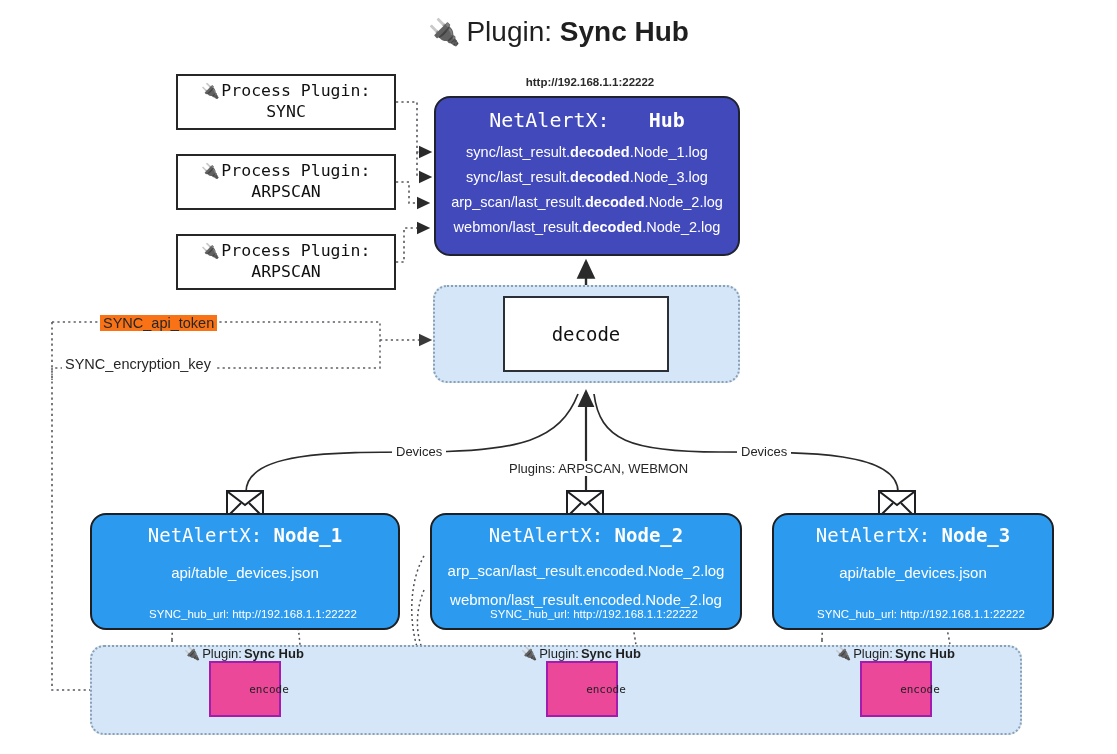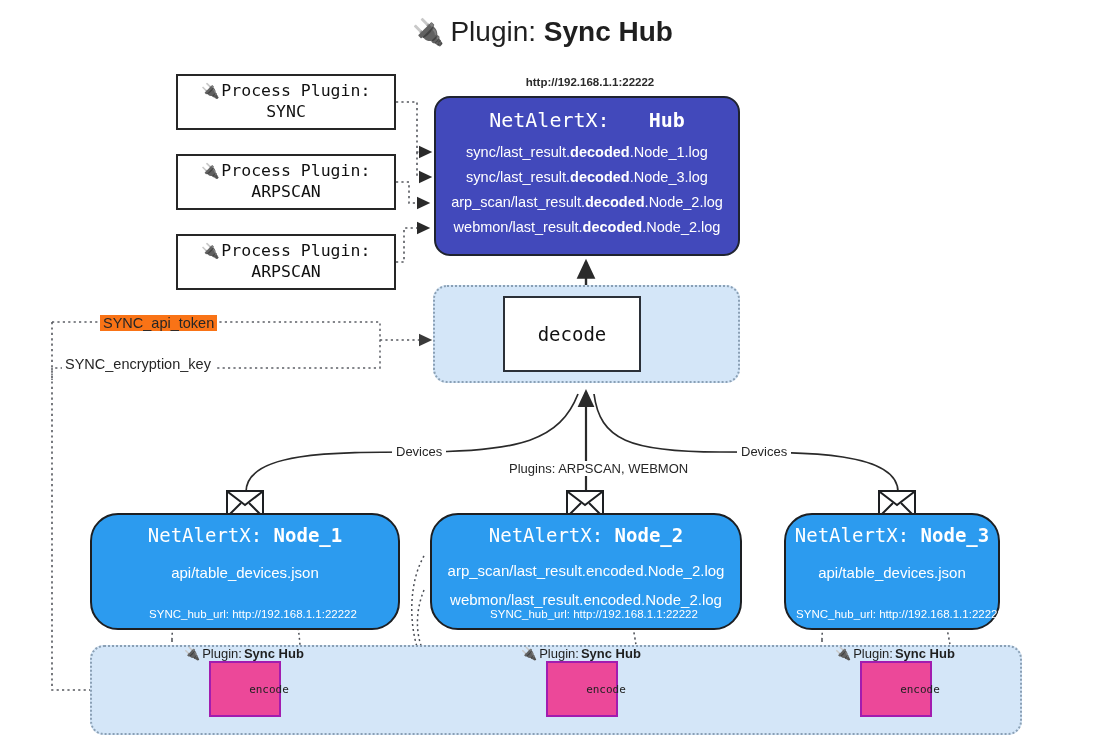--- a/index.html
+++ b/index.html
@@ -25,21 +25,21 @@
     position: absolute;
     inset: 0;
     width: 1117px;
     height: 754px;
     pointer-events: none;
   }
   .node { position: absolute; box-sizing: border-box; }
 
   
   #title {
-    left: 0; top: 16px; width: 1085px;
+    left: 16px; top: 16px; width: 1085px;
     text-align: center;
     font-size: 28px;
     color: #1f1f1f;
     white-space: nowrap;
   }
   #title .plug { font-size: 26px; margin-right: 6px; display: inline-block; transform: rotate(0deg); }
   #title .bold { font-weight: bold; }
 
   
   .proc-box {
@@ -85,21 +85,21 @@
   #hub .logline b { font-weight: bold; }
 
   
   #decode-wrap {
     left: 433px; top: 285px; width: 307px; height: 98px;
     background: #d4e6f8;
     border: 2px dotted #8aa0b5;
     border-radius: 14px;
   }
   #decode-box {
-    left: 503px; top: 296px; width: 138px; height: 76px;
+    left: 503px; top: 296px; width: 166px; height: 76px;
     background: #ffffff; border: 2px solid #2b3038;
     display: flex; align-items: center; justify-content: center;
     font-family: "DejaVu Sans Mono", "Liberation Mono", monospace;
     font-size: 19px; color: #111;
   }
 
   
   .edge-label {
     font-size: 13px; color: #262626; background: #ffffff;
     padding: 0 4px; white-space: nowrap; text-align: center;
@@ -115,42 +115,42 @@
   #lbl-enc-key {
     left: 62px; top: 356px; font-size: 14.5px; color: #262626;
     background: #fff; padding: 0 3px; white-space: nowrap;
   }
 
   
   .node-box {
     height: 117px;
     background: #2c9bef;
     border: 2px solid #1d1f22;
-    border-radius: 28px;
+    border-radius: 16px;
     color: #ffffff;
     display: flex; flex-direction: column; align-items: center;
     box-sizing: border-box;
     padding-top: 9px;
   }
   .node-box .n-title {
     font-family: "DejaVu Sans Mono", "Liberation Mono", monospace;
     font-size: 19px; white-space: nowrap;
   }
   .node-box .n-title b { font-weight: bold; }
   .node-box .n-line {
     font-size: 15px; margin-top: 10px; white-space: nowrap;
   }
   .node-box .n-url {
     position: absolute; left: 8px; width: 100%;
     bottom: 8px; text-align: center;
     font-size: 11.5px; white-space: nowrap;
   }
   #node1 { left: 90px;  top: 513px; width: 310px; }
   #node2 { left: 430px; top: 513px; width: 312px; }
-  #node3 { left: 772px; top: 513px; width: 216px; margin-left: 12px; }
+  #node3 { left: 772px; top: 513px; width: 282px; }
   #node1 .n-line, #node3 .n-line { margin-top: 18px; }
   #node2 .n-line { margin-top: 11px; line-height: 1.9; }
   #node2 .n-line.second { margin-top: 0; }
 
   
   .envelope {
     width: 38px; height: 28px;
     background: #ffffff; border: 2px solid #1d1f22;
   }
   #env1 { left: 226px; top: 490px; }

